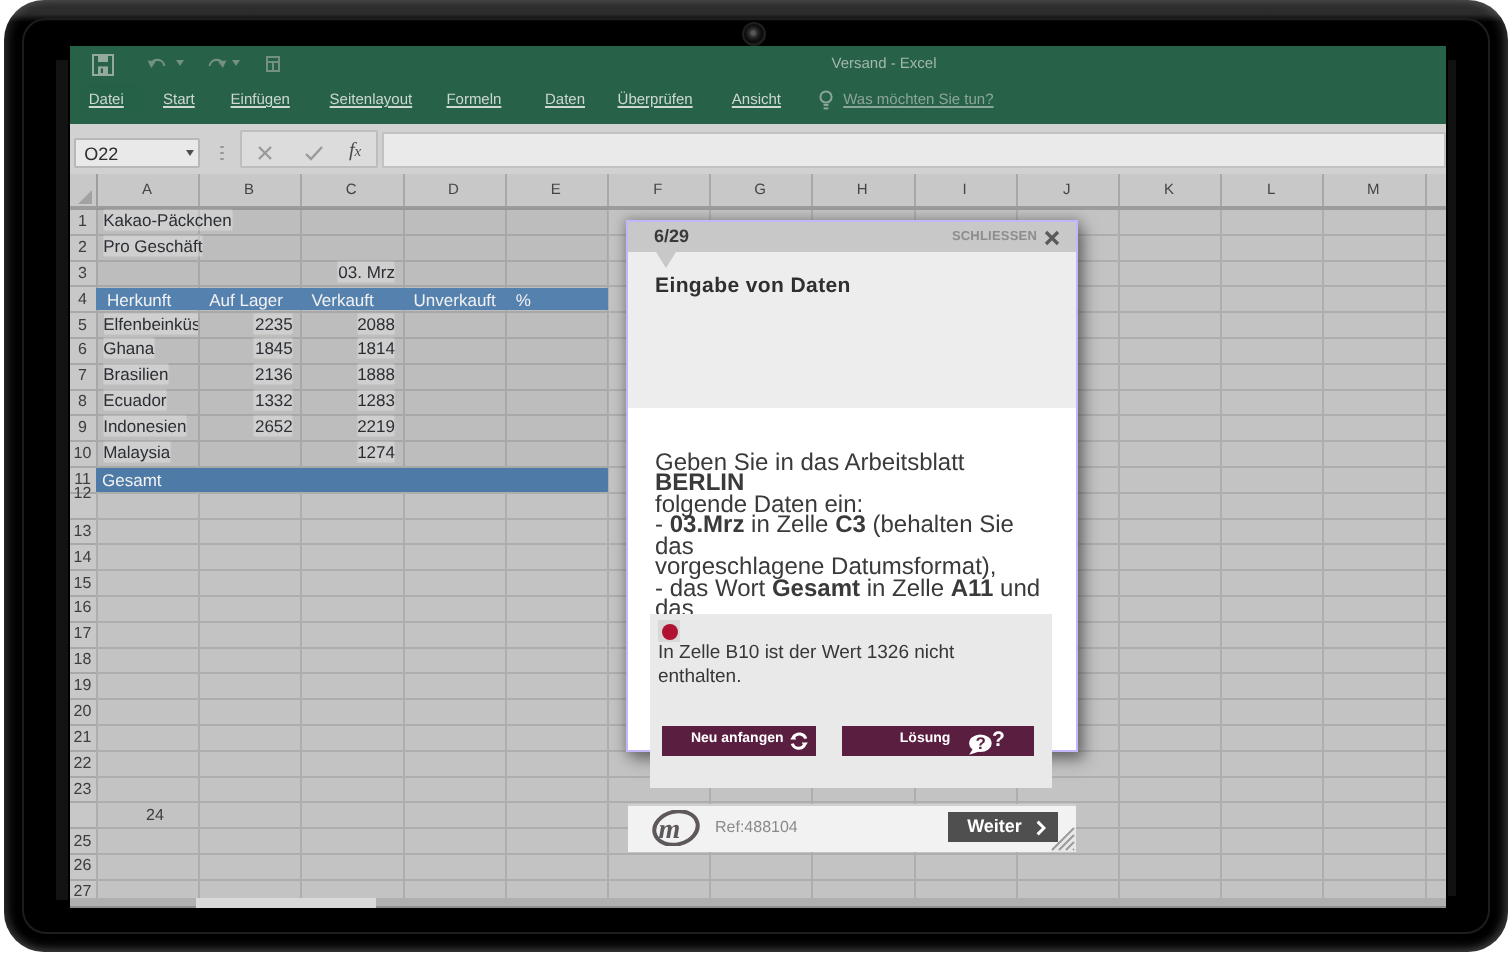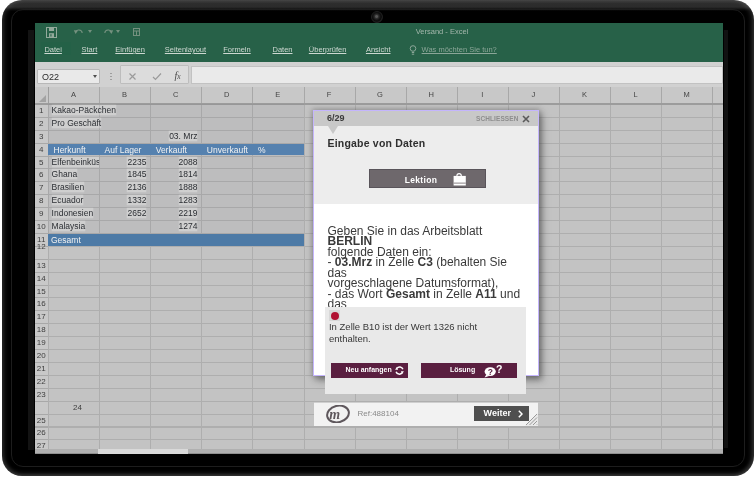--- a/index.html
+++ b/index.html
@@ -241,28 +241,20 @@
     <div id="dlg-head">
       <div class="n">6/29</div>
       <div class="close">SCHLIESSEN</div>
       <svg class="abs" style="right:8px; top:3.6px;" width="8" height="8" viewBox="0 0 8 8">
         <path d="M1,1 L7,7 M7,1 L1,7" stroke="#5a5a5a" stroke-width="1.6"></path>
       </svg>
     </div>
     <div id="notch"></div>
     <div id="dlg-s1"></div>
     <div id="dlg-title">Eingabe von Daten</div>
-    <div id="btn-lektion">
-      <div class="t">Lektion</div>
-      <svg class="abs" style="left:83.5px; top:1.5px;" width="14" height="15" viewBox="0 0 14 15">
-        <path d="M3.9,4.3 v-0.6 a2.2,2.1 0 0 1 4.4,0 v0.6" fill="none" stroke="#ffffff" stroke-width="1.1"></path>
-        <rect x="0.6" y="3.9" width="12.2" height="9.6" fill="#ffffff"></rect>
-        <rect x="0.6" y="10.6" width="12.2" height="1" fill="#8a8487"></rect>
-      </svg>
-    </div>
     <div id="dlg-body">Geben Sie in das Arbeitsblatt <b>BERLIN</b><br>
 folgende Daten ein:<br>
 - <b>03.Mrz</b> in Zelle <b>C3</b> (behalten Sie das<br>
 vorgeschlagene Datumsformat),<br>
 - das Wort <b>Gesamt</b> in Zelle <b>A11</b> und das<br>
 Zeichen <b>%</b> in <b>E4</b>,<br>
 - den Wert <b>1326</b> in Zelle <b>B10</b>.</div>
     <div id="fb-box">
       <div id="fb-dot">
           <div class="d"></div>

